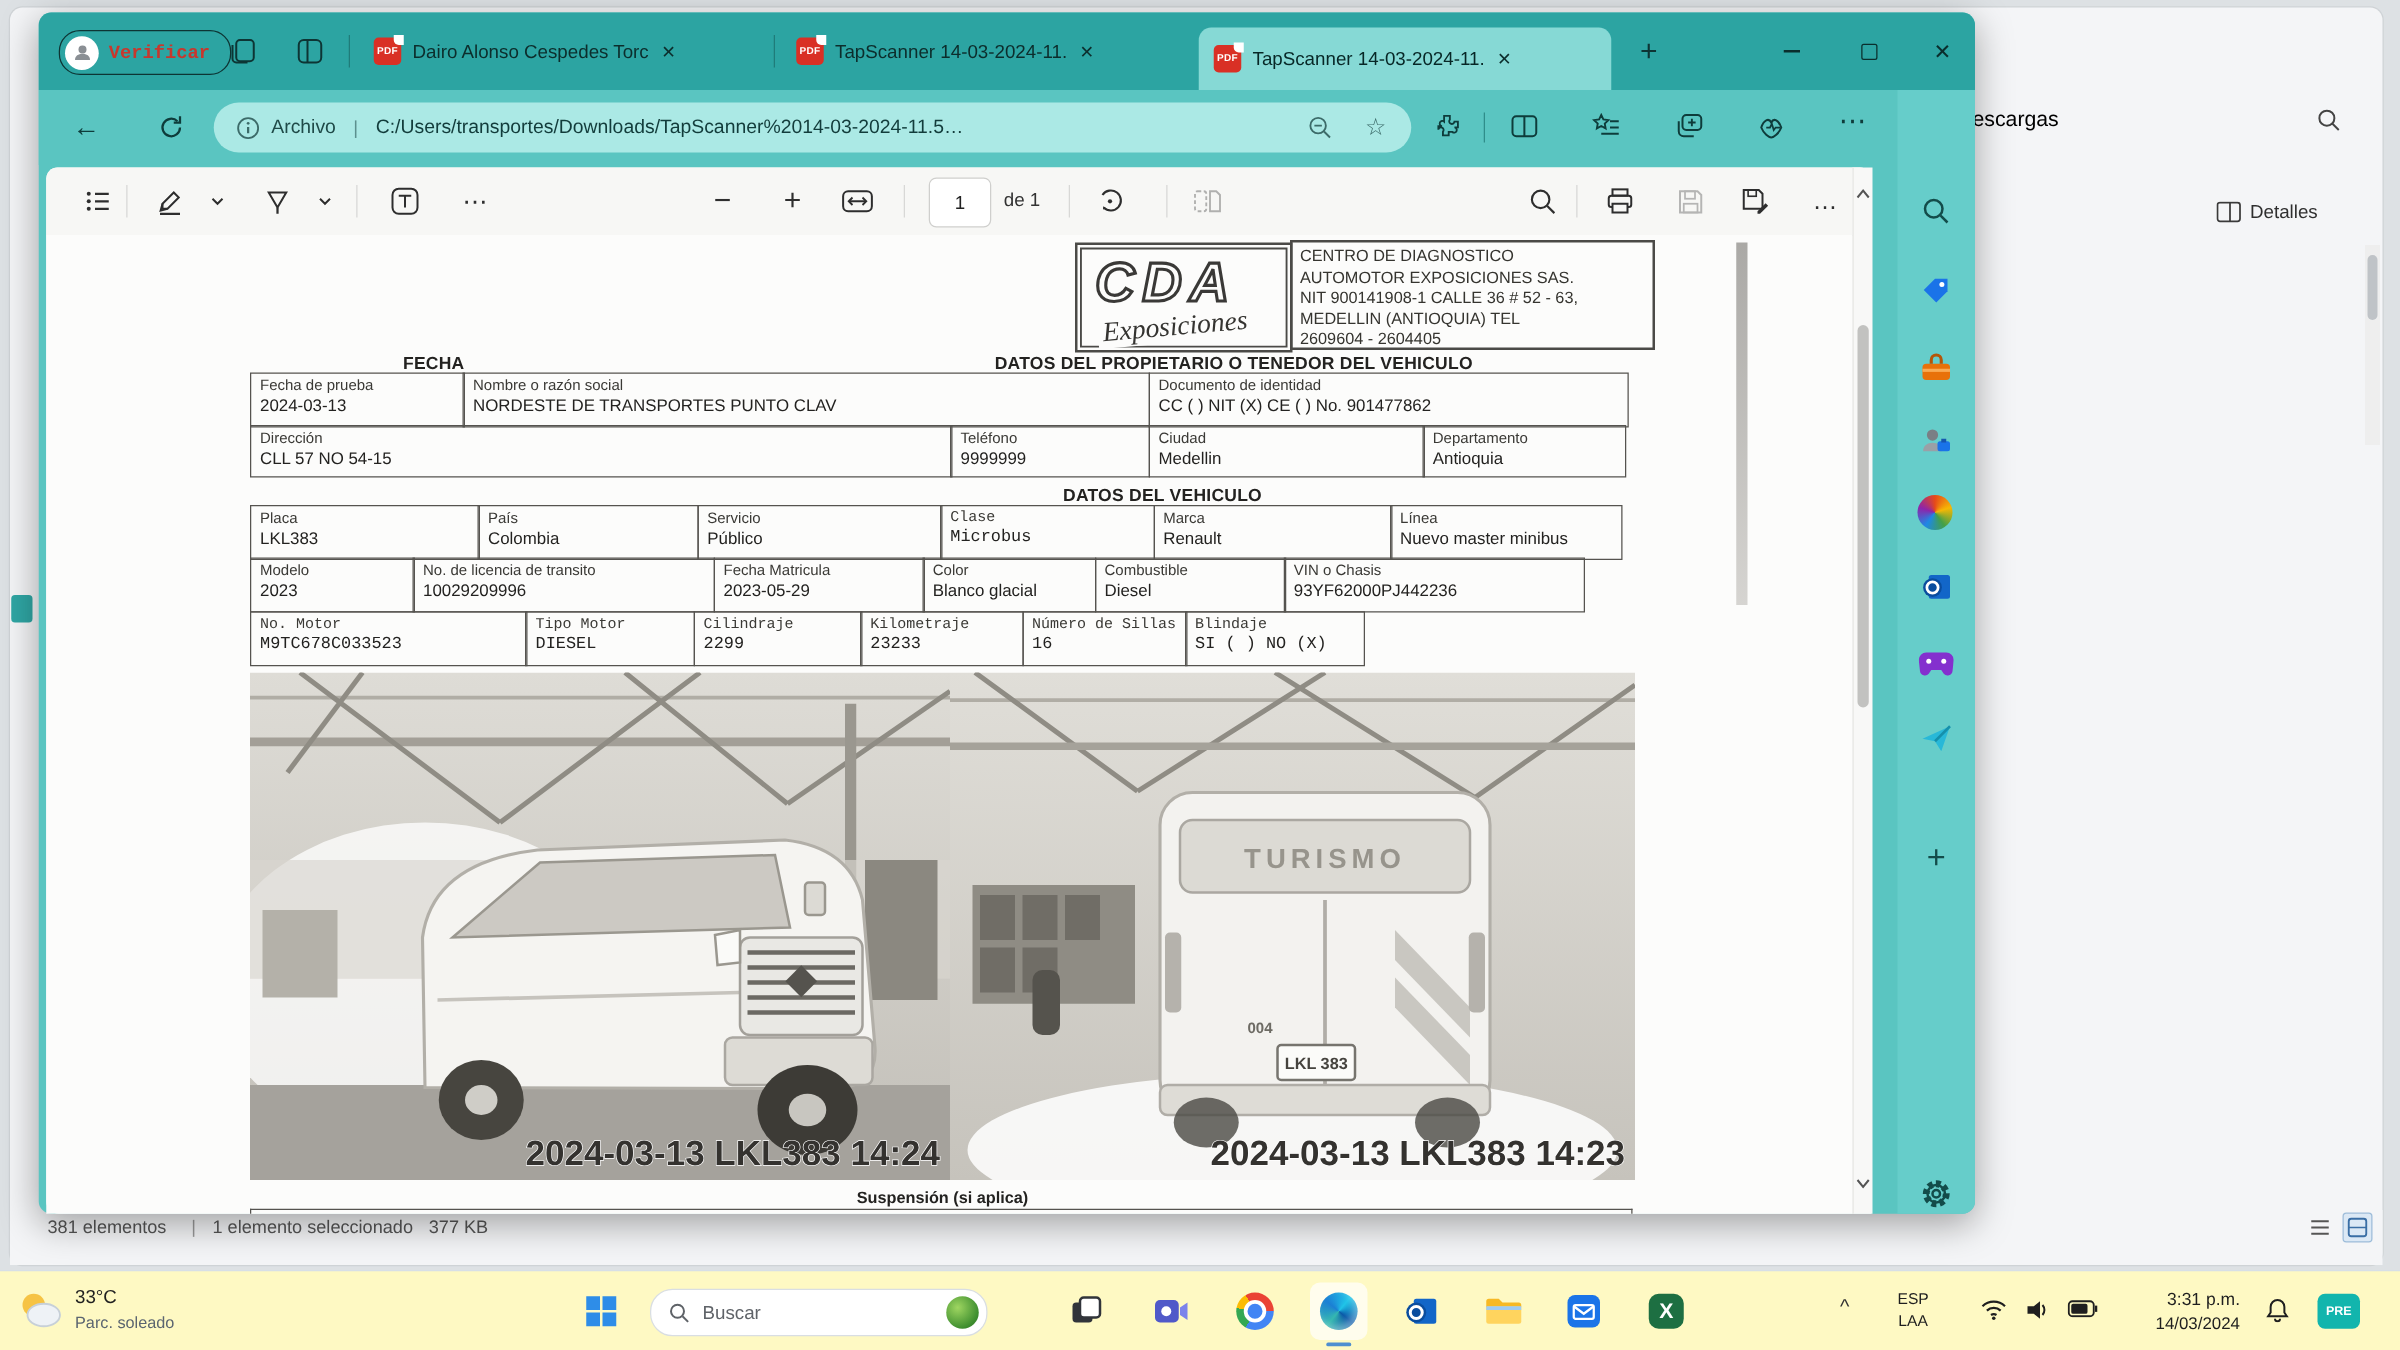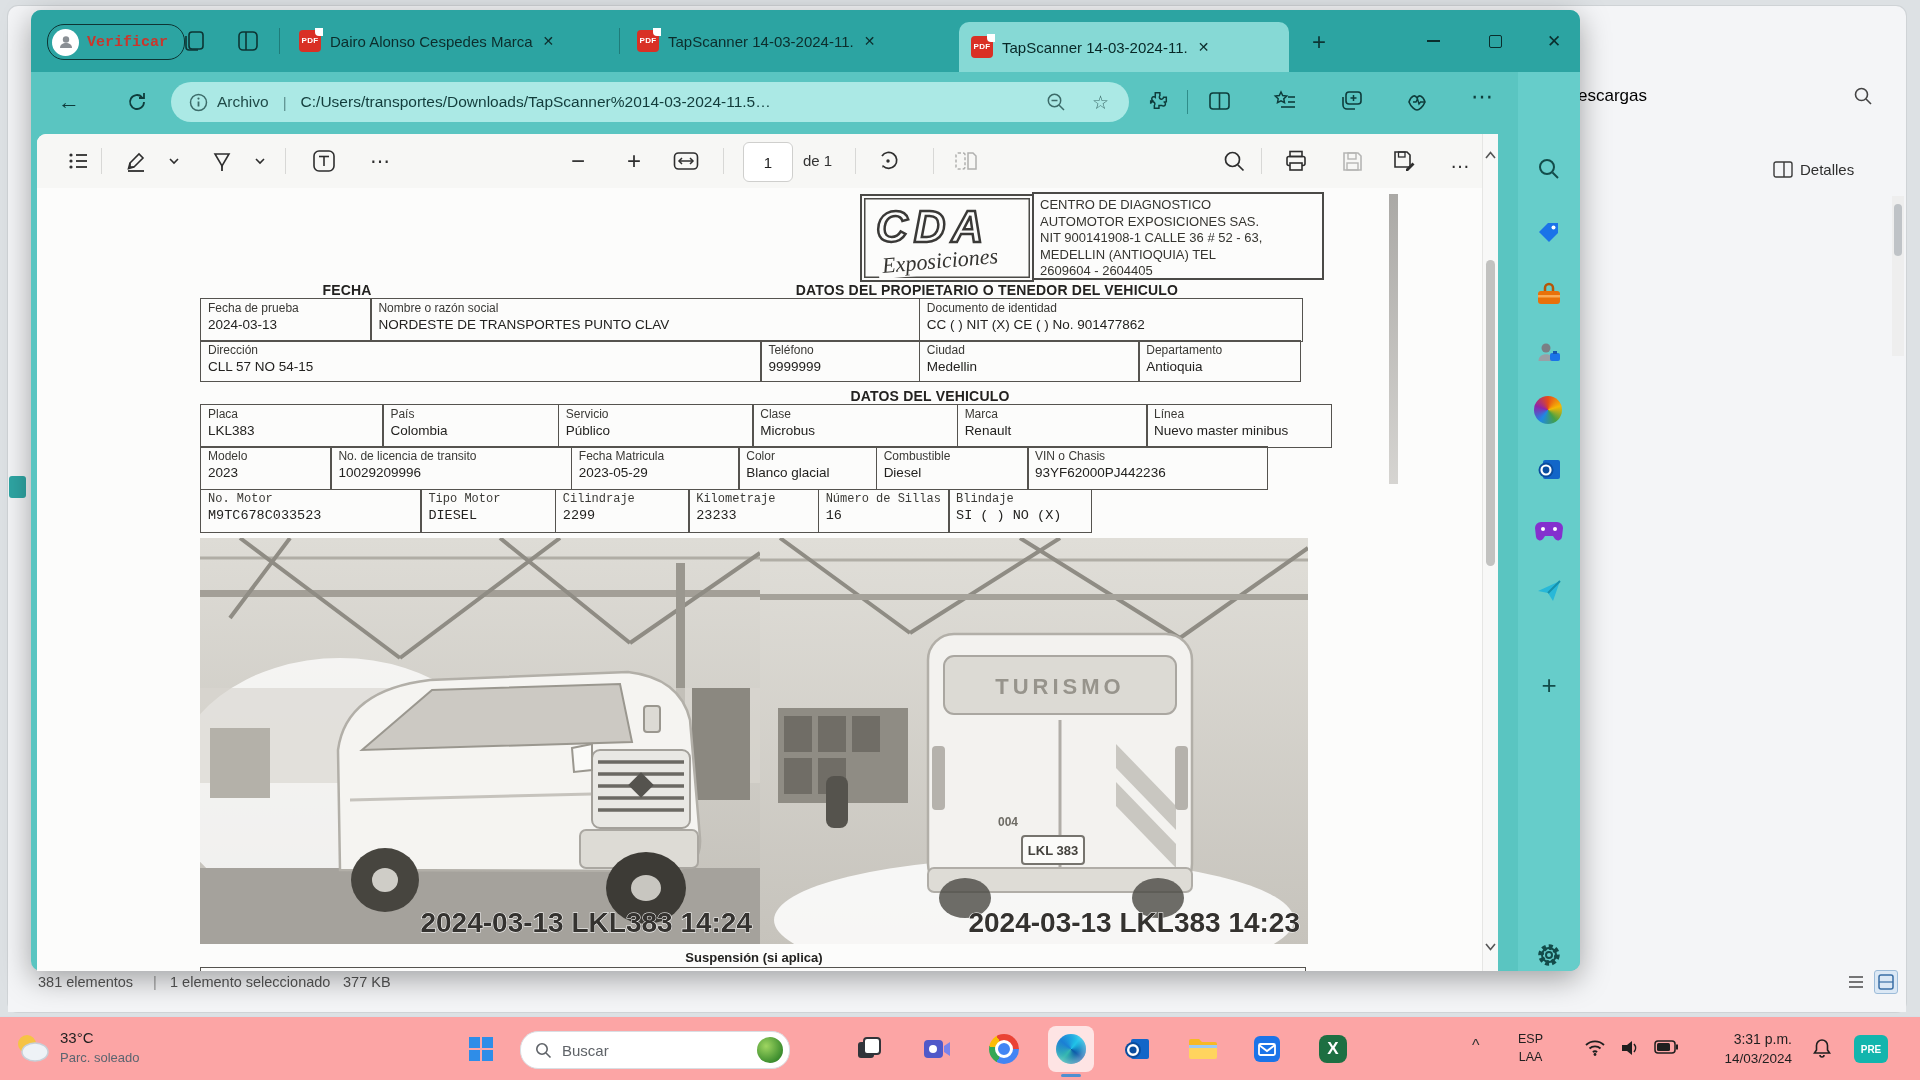--- a/index.html
+++ b/index.html
@@ -29,21 +29,21 @@
   .doc{color:#2a2926;}
   .drow{display:flex;}
   .dcell{border:1.6px solid #55534f;margin-right:-1.6px;padding:2px 7px 0 7px;box-sizing:border-box;height:44px;overflow:hidden;background:transparent;}
   .dlbl{font-size:12px;color:#3a3935;white-space:nowrap;}
   .dval{font-size:13.5px;color:#232220;margin-top:2px;white-space:nowrap;}
   .dhead{font-weight:bold;font-size:14px;color:#232220;text-align:center;letter-spacing:.2px;}
   
   #sbar{left:1487px;top:62px;width:62px;height:899px;background:#66cdca;border-radius:0 0 10px 0;}
   .sico{position:absolute;left:16px;width:30px;height:30px;display:flex;align-items:center;justify-content:center;}
   
-  #taskbar{left:0;top:1016px;width:1920px;height:64px;background:#fca5a5;border-top:1px solid #d7dfe6;}
+  #taskbar{left:0;top:1016px;width:1920px;height:64px;background:#fef9c3;border-top:1px solid #d7dfe6;}
   .tbico{position:absolute;top:13px;width:38px;height:38px;display:flex;align-items:center;justify-content:center;}
   .badge{border-radius:8px;display:flex;align-items:center;justify-content:center;font-weight:bold;color:#fff;}
   svg{display:block;}
 </style>
 </head>
 <body>
 
 <div class="a" id="stage" style="left:0;top:0;width:1920px;height:1080px;">
 
   <div class="a" style="left:8px;top:6px;width:1898px;height:1006px;background:#f4f5f7;border-radius:10px;box-shadow:0 0 0 1px #cfd3d6;">
@@ -111,21 +111,21 @@
             <line x1="10" y1="3" x2="10" y2="21" stroke="#0d3534" stroke-width="1.6"></line>
           </svg>
       </span>
       <div class="a tsep" style="left:248px;top:18px;"></div>
 
       <div class="a ic" style="left:258px;top:0;width:326px;height:62px;justify-content:flex-start;padding:0 10px;box-sizing:border-box;">
         <span class="pdfbadge">
             <span>PDF</span>
             <i></i>
           </span>
-        <span class="tabtitle">Dairo Alonso Cespedes Marca</span>
+        <span class="tabtitle">Dairo Alonso Cespedes Torc</span>
         <span class="tabx">✕</span>
       </div>
       <div class="a tsep" style="left:588px;top:18px;"></div>
 
       <div class="a ic" style="left:596px;top:0;width:326px;height:62px;justify-content:flex-start;padding:0 10px;box-sizing:border-box;">
         <span class="pdfbadge">
             <span>PDF</span>
             <i></i>
           </span>
         <span class="tabtitle">TapScanner 14-03-2024-11.</span>
@@ -387,21 +387,21 @@
                 <div class="dval">LKL383</div>
             </div>
             <div class="dcell" style="width:177px;">
               <div class="dlbl">País</div>
                 <div class="dval">Colombia</div>
             </div>
             <div class="dcell" style="width:196px;">
               <div class="dlbl">Servicio</div>
                 <div class="dval">Público</div>
             </div>
-            <div class="dcell" style="width:206px;">
+            <div class="dcell" style="width:172px;font-family:Liberation Mono, monospace;">
               <div class="dlbl">Clase</div>
                 <div class="dval">Microbus</div>
             </div>
             <div class="dcell" style="width:191px;">
               <div class="dlbl">Marca</div>
                 <div class="dval">Renault</div>
             </div>
             <div class="dcell" style="width:186px;">
               <div class="dlbl">Línea</div>
                 <div class="dval">Nuevo master minibus</div>

